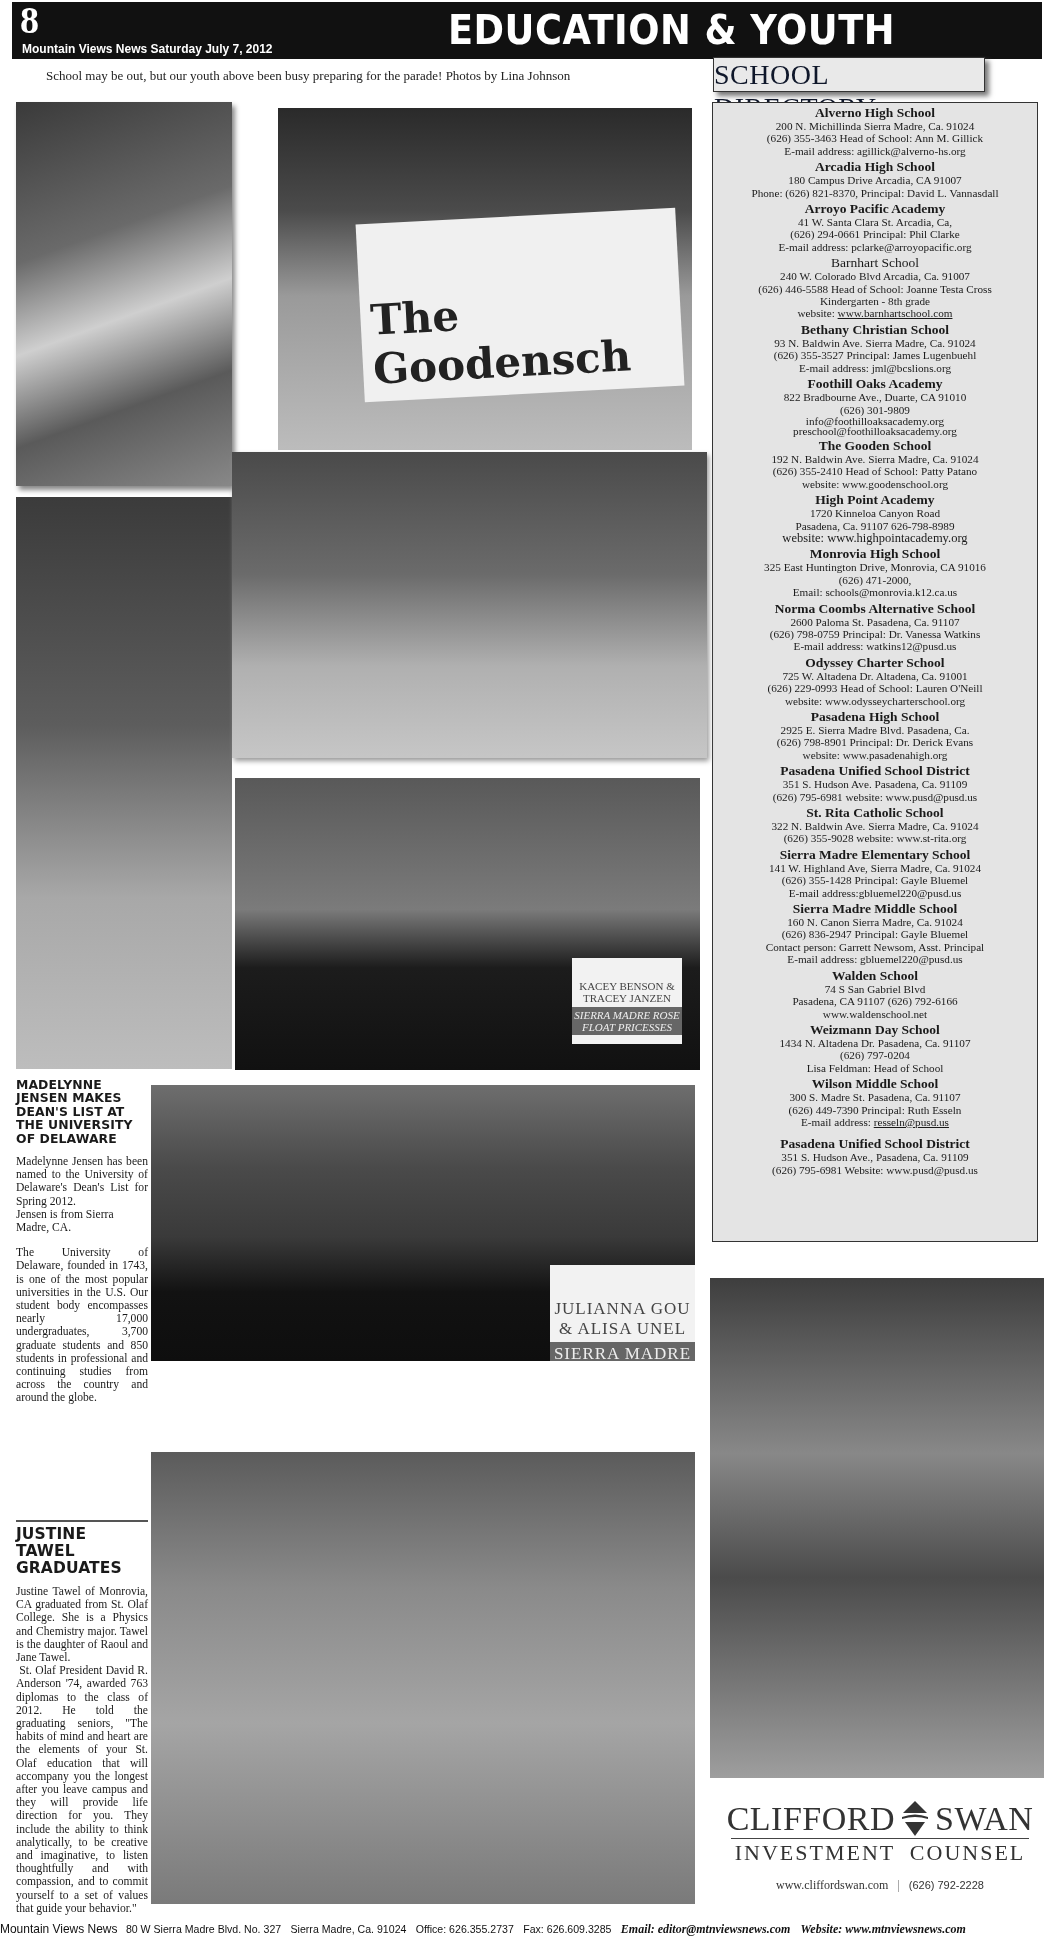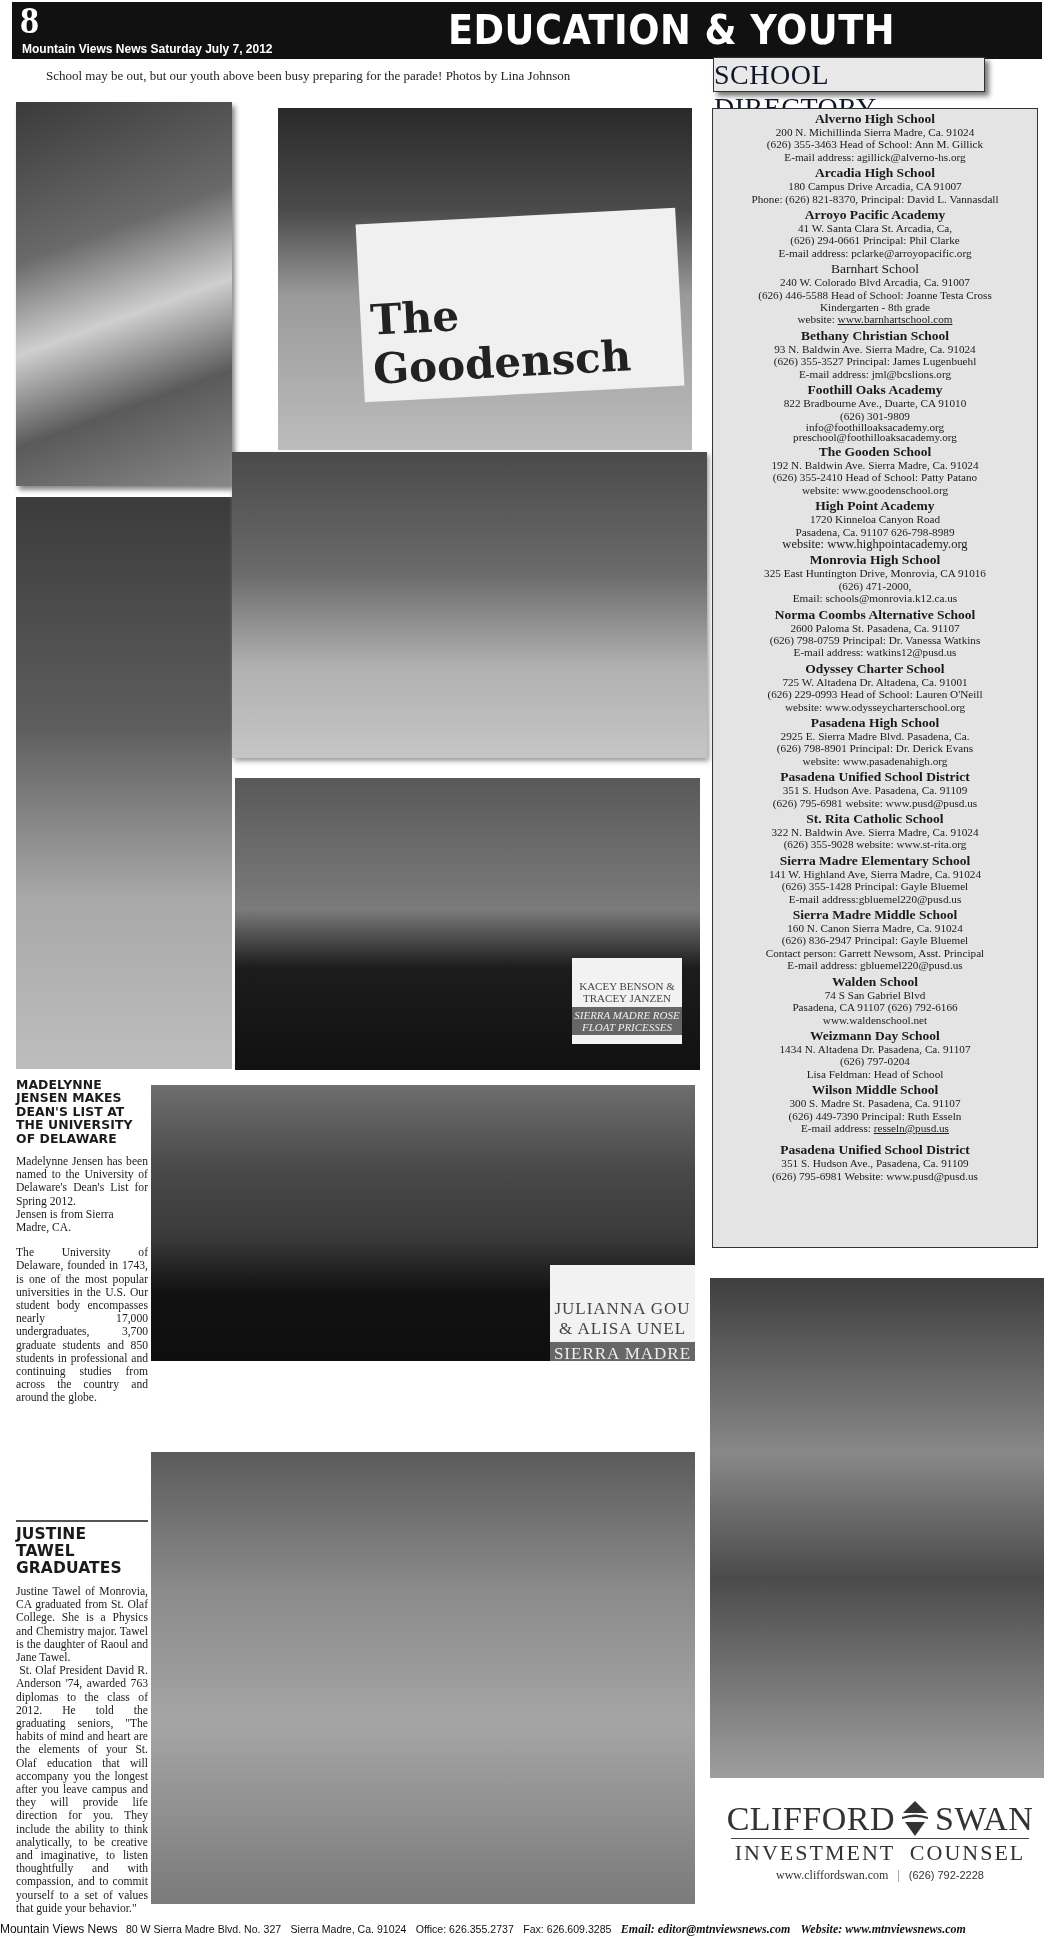--- a/index.html
+++ b/index.html
@@ -9,21 +9,21 @@
   .masthead { position: absolute; left: 12px; top: 2px; width: 1030px; height: 57px; background: #111; color: #fff; }
   .page-num { position: absolute; left: 8px; top: -4px; font-family: "Liberation Serif", serif; font-size: 38px; font-weight: bold; color: #fff; }
   .pub-line { position: absolute; left: 10px; top: 40px; font-family: "Liberation Sans", sans-serif; font-size: 12px; font-weight: bold; color: #fff; }
   .section-title { position: absolute; left: 436px; top: 5px; font-family: "DejaVu Sans", sans-serif; font-weight: bold; font-size: 40px; letter-spacing: 0.5px; color: #fff; transform: scaleX(0.92); transform-origin: left; }
 
   .intro { position: absolute; left: 46px; top: 68px; font-size: 13px; color: #222; }
 
   .dir-title { position: absolute; left: 713px; top: 57px; width: 272px; height: 35px; background: #e9e9e9; border: 1px solid #333; box-shadow: 4px 4px 5px #777; font-family: "Liberation Serif", serif; font-size: 28px; text-align: left; line-height: 33px; color: #0f172a; letter-spacing: 0.5px; }
 
   
-  .directory { position: absolute; left: 712px; top: 108px; width: 326px; height: 1140px; background: #e4e4e4; border: 1.5px solid #333; padding: 2px 4px; text-align: center; font-size: 11.2px; line-height: 12.4px; }
+  .directory { position: absolute; left: 712px; top: 102px; width: 326px; height: 1140px; background: #e4e4e4; border: 1.5px solid #333; padding: 2px 4px; text-align: center; font-size: 11.2px; line-height: 12.4px; }
   .school { margin-bottom: 2px; }
   .school-name { font-weight: bold; font-size: 13.5px; line-height: 15px; }
   .school-name.plain { font-weight: normal; }
   .school .u { text-decoration: underline; }
   .school.gap { margin-top: 8px; }
 
   
   .photo { position: absolute; overflow: hidden; background: #555; }
   .photo .caption-sign { position: absolute; background: #f2f2f2; color: #444; text-align: center; font-family: "Liberation Serif", serif; }
   .photo .sign-band { background: #666; color: #eee; margin-top: 3px; padding: 2px 0; font-style: italic; }
@@ -49,21 +49,21 @@
   .article p.spaced { margin-top: 12px; }
   .art1 { top: 1078px; }
   .art2 { top: 1520px; border-top: 2px solid #555; padding-top: 4px; }
 
   
   .ad { position: absolute; left: 725px; top: 1800px; width: 310px; height: 85px; text-align: center; color: #333; }
   .ad-top { display: flex; justify-content: center; align-items: center; font-family: "Liberation Serif", serif; font-size: 34px; letter-spacing: 0.5px; height: 38px; }
   .ad-logo { width: 28px; height: 36px; margin: 0 6px; position: relative; }
   .ad-rule { border-top: 1px solid #444; margin: 0 6px; }
   .ad-sub { font-family: "Liberation Serif", serif; font-size: 22px; letter-spacing: 2px; margin-top: 1px; }
-  .ad-contact { font-family: "Liberation Serif", serif; font-size: 12px; margin-top: 2px; }
+  .ad-contact { font-family: "Liberation Serif", serif; font-size: 12px; margin-top: 12px; }
 
   
   .footer { position: absolute; left: 0; top: 1921px; width: 1056px; font-family: "Liberation Sans", sans-serif; font-size: 11.5px; white-space: nowrap; color: #111; transform: scaleX(0.92); transform-origin: left; }
   .footer .f-name { font-size: 13px; margin-right: 6px; }
   .footer .f-item { margin-right: 7px; }
   .footer .f-em { font-family: "Liberation Serif", serif; font-style: italic; font-weight: bold; font-size: 13px; margin-right: 8px; }
 </style>
 </head>
 <body>
 

